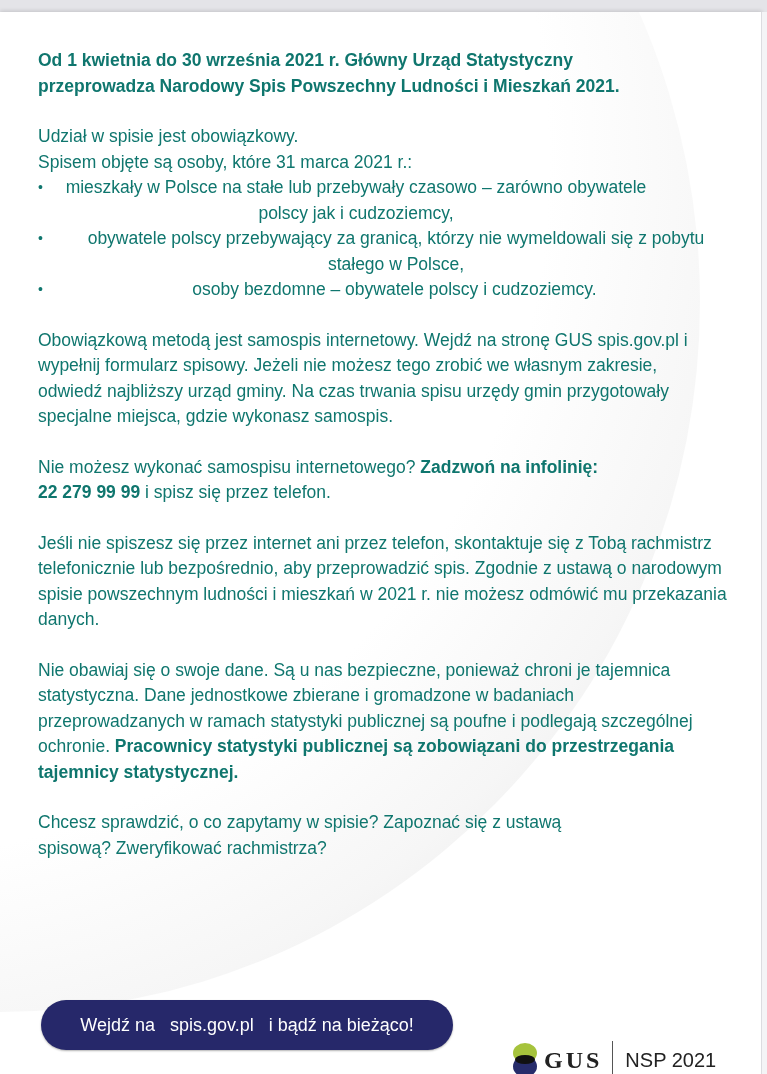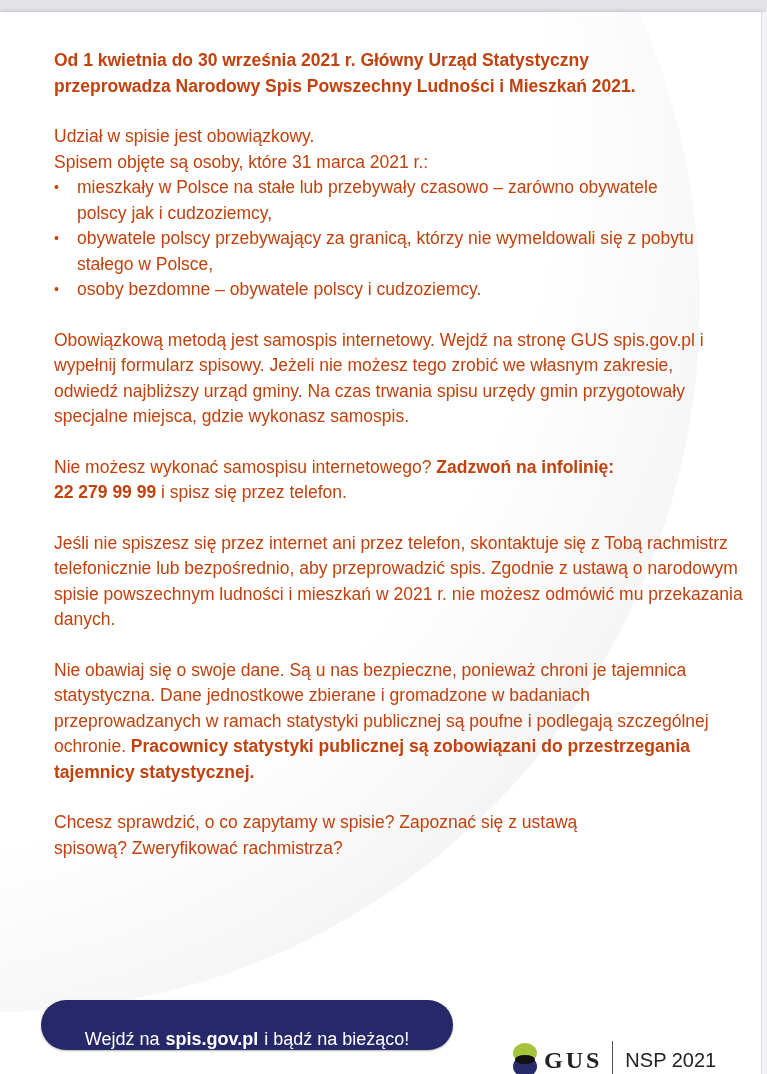--- a/index.html
+++ b/index.html
@@ -17,37 +17,37 @@
     position: absolute; right: 0; top: 12px; width: 5px; height: 1062px;
     background: #f4f4f6; border-left: 1px solid #dcdce0;
   }
   .swoosh {
     position: absolute; left: -700px; top: -420px; width: 1400px; height: 1420px;
     border-radius: 50%;
     background: radial-gradient(ellipse at 40% 40%, #ffffff 0%, #ffffff 58%, #f6f6f6 74%, #e6e6e6 90%, #d4d4d4 100%);
   }
   .content {
     position: absolute; left: 38px; top: 36px; width: 690px;
-    color: #c2410c; font-size: 17.5px; line-height: 25.5px; margin-left: 16px;
+    color: #0f766e; font-size: 17.5px; line-height: 25.5px;
   }
   .content p { margin: 0 0 25px 0; }
   .content b { font-weight: 700; }
   .lead { font-weight: 700; }
-  ul.bullets { list-style: none; margin: 0; padding: 0; }
+  ul.bullets { list-style: none; margin: 0; padding: 0; text-align: center; }
   ul.bullets li { position: relative; padding-left: 23px; }
   ul.bullets li::before {
     content: "•"; position: absolute; left: 0; top: 0; font-size: 14px;
   }
   .cta {
     position: absolute; left: 41px; top: 988px; width: 412px; height: 50px;
     background: #26286a; border-radius: 25px; color: #ffffff;
-    display: flex; align-items: flex-end; justify-content: center;
+    display: flex; align-items: center; justify-content: center;
     font-size: 18px; box-shadow: 0 1px 2px rgba(0,0,0,0.3); cursor: pointer;
   }
-  .cta b { font-weight: 700; margin: 0 6px; }
+  .cta b { font-weight: 400; margin: 0 15px; }
   .logo {
     position: absolute; left: 512px; top: 1028px; height: 40px;
     display: flex; align-items: center;
   }
   .logo-mark { position: relative; width: 26px; height: 34px; margin-right: 6px; }
   .logo-mark .c1 {
     position: absolute; left: 1px; top: 0; width: 24px; height: 20px;
     border-radius: 50%; background: #a6c33c;
   }
   .logo-mark .c2 {

